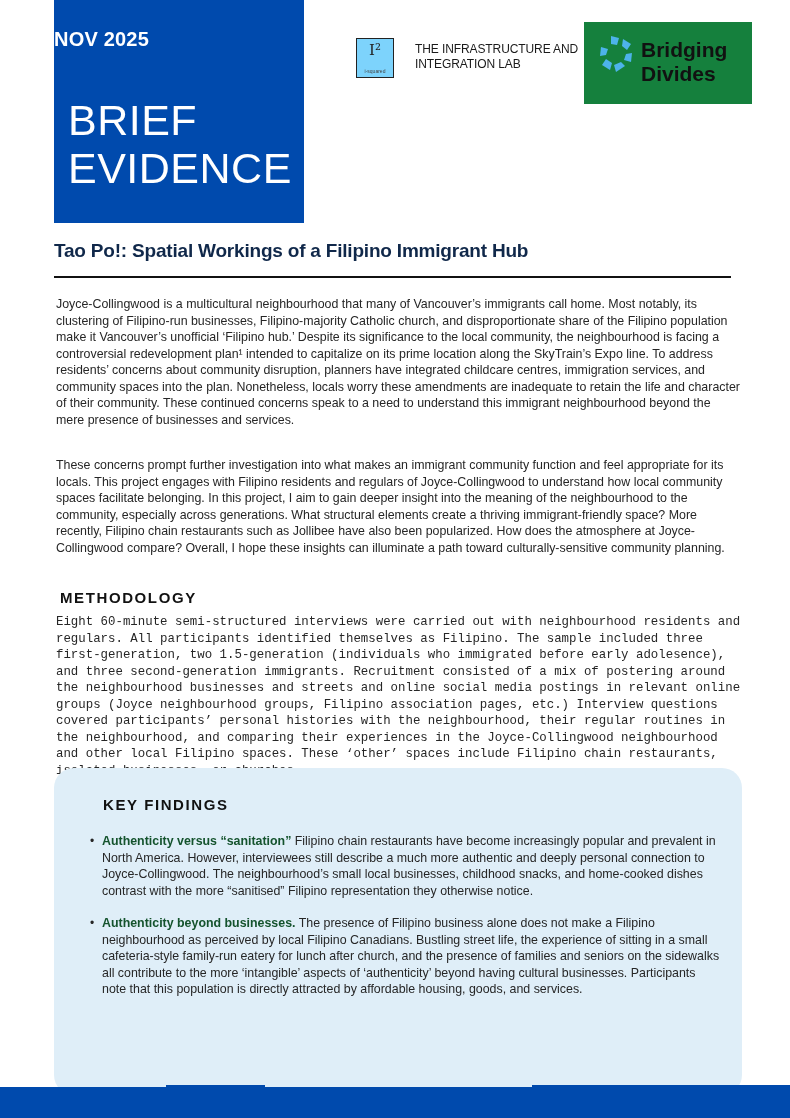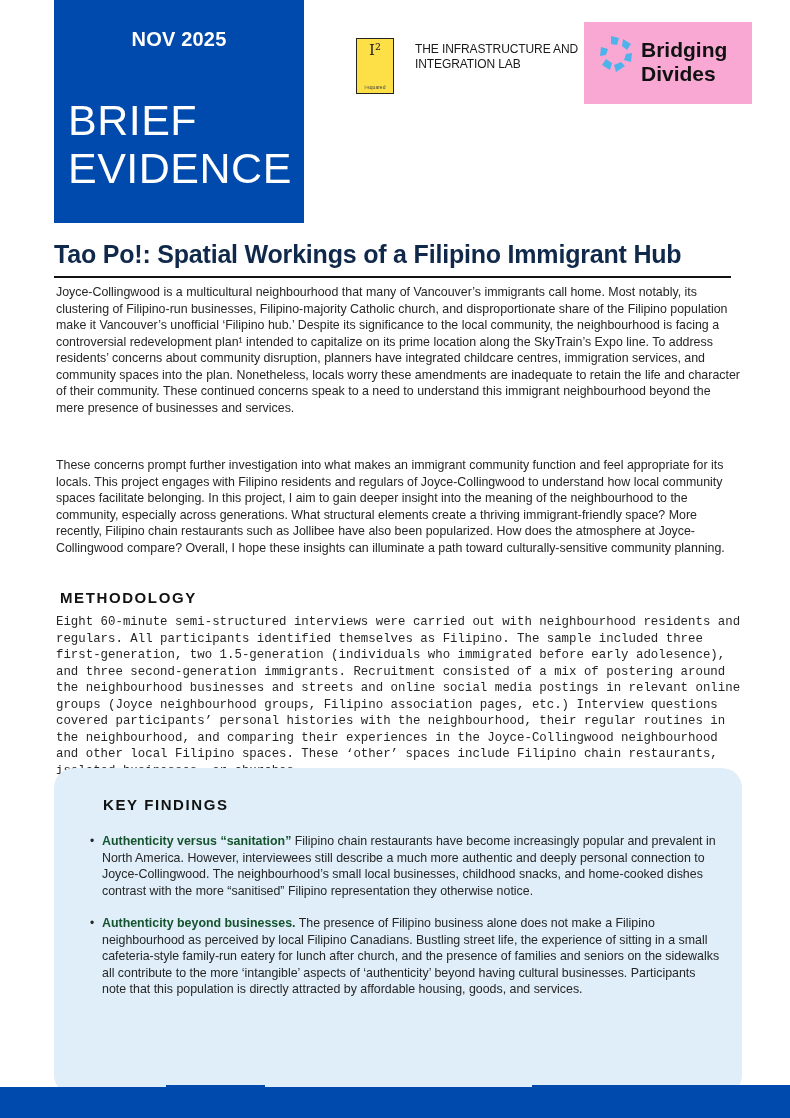--- a/index.html
+++ b/index.html
@@ -8,65 +8,65 @@
     background: #ffffff;
     font-family: "Liberation Sans", sans-serif;
     color: #1f1f1f;
   }
   .hero {
     position: absolute; left: 54px; top: 0; width: 250px; height: 223px;
     background: #004aad;
     color: #ffffff;
   }
   .hero .date {
-    position: absolute; top: 28px; left: 0; width: 250px; text-align: center;
+    position: absolute; top: 28px; left: 0; width: 250px; 
     font-weight: bold; font-size: 20px; letter-spacing: 0.2px;
   }
   .hero .title {
     position: absolute; left: 14px; top: 96px;
     font-size: 43px; line-height: 48px; font-weight: normal; letter-spacing: 0.5px;
   }
   .i2-logo {
-    position: absolute; left: 356px; top: 38px; width: 38px; height: 56px;
-    border: 1.5px solid #222; box-sizing: border-box; background: #fde047;
+    position: absolute; left: 356px; top: 38px; width: 38px; height: 40px;
+    border: 1.5px solid #222; box-sizing: border-box; background: #7dd3fc;
   }
   .i2-logo .big {
     position: absolute; top: 2px; left: 0; width: 100%; text-align: center;
     font-family: "DejaVu Serif", serif; font-size: 15px; color: #222;
   }
   .i2-logo .small {
     position: absolute; bottom: 3px; left: 0; width: 100%; text-align: center;
     font-size: 5px; color: #444;
   }
   .lab-name {
     position: absolute; left: 415px; top: 42px;
     font-size: 12px; line-height: 15px; color: #1a1a1a; letter-spacing: -0.1px;
   }
   .bd-logo {
     position: absolute; left: 584px; top: 22px; width: 168px; height: 82px;
-    background: #f9a8d4;
+    background: #15803d;
   }
   .bd-logo svg { position: absolute; left: 13px; top: 12px; }
   .bd-logo .bd-text {
     position: absolute; left: 57px; top: 16px;
     font-weight: bold; font-size: 21px; line-height: 24px; color: #111;
   }
   .doc-title {
     position: absolute; left: 54px; top: 240px;
-    font-size: 25px; font-weight: bold; color: #10284a; letter-spacing: -0.2px;
+    font-size: 19px; font-weight: bold; color: #10284a; letter-spacing: -0.2px;
   }
   .title-rule {
     position: absolute; left: 54px; top: 276px; width: 677px; height: 2px; background: #111;
   }
   .para {
     position: absolute; left: 56px; width: 686px;
     font-size: 12.4px; line-height: 16.5px; color: #262626;
     margin: 0;
   }
-  .p1 { top: 284px; }
+  .p1 { top: 296px; }
   .p2 { top: 457px; }
   .section-head {
     position: absolute; left: 56px; top: 585px;
     font-size: 15px; font-weight: bold; letter-spacing: 1.6px; color: #111;
   }
   .p3 { top: 614px; font-family: Liberation Mono, monospace; }
   .findings {
     position: absolute; left: 54px; top: 768px; width: 688px; height: 327px;
     background: #dfeef8; border-radius: 20px;
   }

